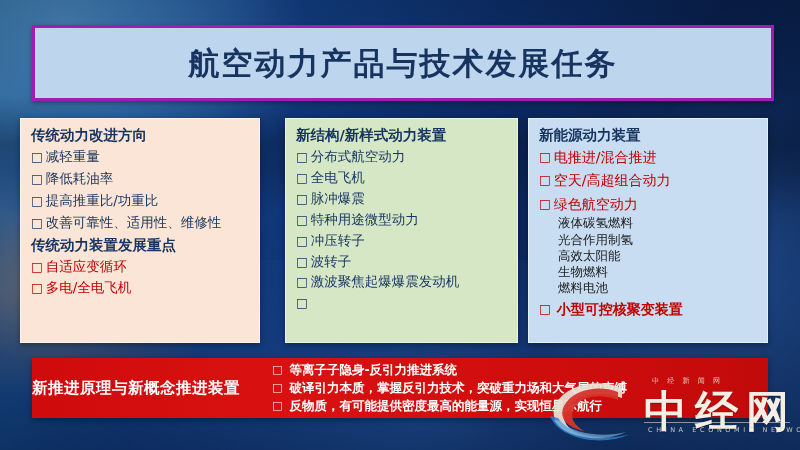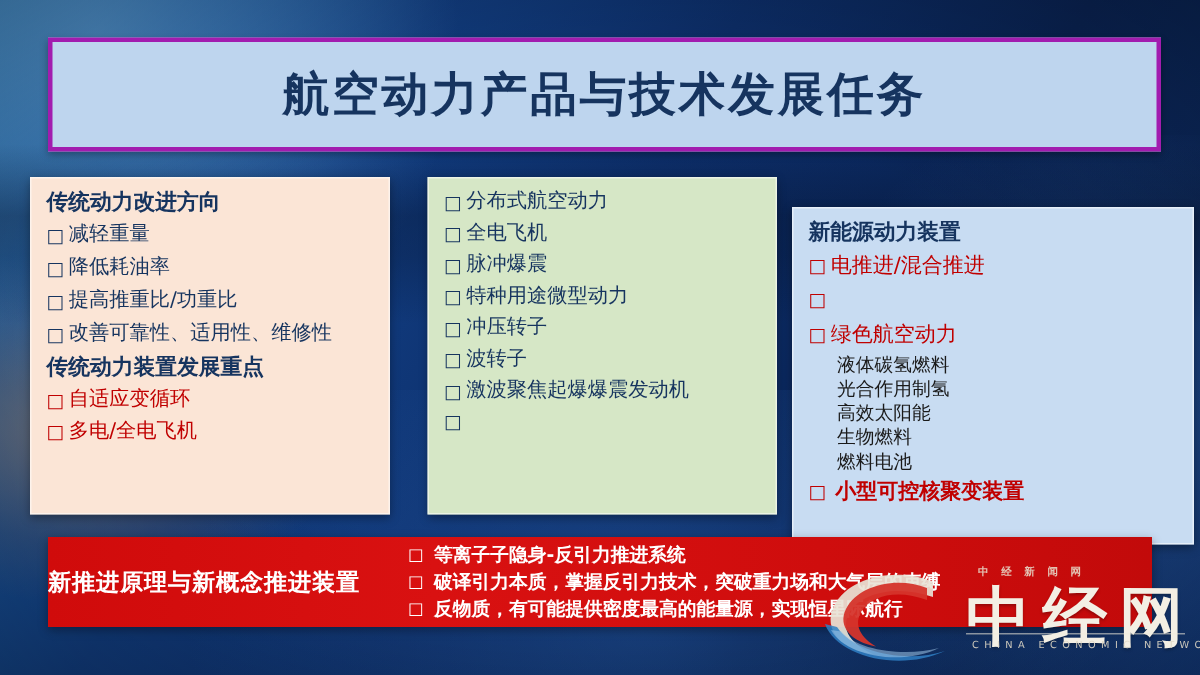--- a/index.html
+++ b/index.html
@@ -58,21 +58,21 @@
   
   .col{
     position:absolute;top:118px;
     border:1px solid rgba(255,255,255,.55);
     box-shadow:0 2px 6px rgba(0,0,0,.35);
     box-sizing:border-box;
     padding:8px 9px 8px 10px;
   }
   #col-1{left:20px;width:240px;height:225px;background:#fbe5d6;}
   #col-2{left:285px;width:233px;height:225px;background:#d6e7c6;}
-  #col-3{left:528px;width:268px;height:225px;background:#c8dcf2;margin-top:20px;}
+  #col-3{left:528px;width:240px;height:225px;background:#c8dcf2;}
 
   .col-head{
     font-size:14.5px;font-weight:bold;color:#16345f;
     line-height:1.1;margin:1px 0 5px 0;white-space:nowrap;
   }
   .col-head.second{margin-top:7px;}
   .item{
     display:flex;align-items:flex-start;
     font-size:13.5px;line-height:1.18;color:#16345f;
     margin-bottom:6px;white-space:nowrap;
@@ -114,21 +114,20 @@
 
   
   #watermark{
     position:absolute;right:6px;bottom:2px;width:250px;height:78px;
     z-index:5;pointer-events:none;
   }
   #wm-top{
     position:absolute;left:108px;top:6px;font-size:7px;color:#e9e2d0;
     letter-spacing:3px;opacity:.85;white-space:nowrap;
     font-family:"DejaVu Serif","Liberation Serif",serif;
-    font-weight:bold;
   }
   #wm-main{
     position:absolute;left:100px;top:13px;font-size:43px;font-weight:bold;
     color:#f3efe4;letter-spacing:8px;white-space:nowrap;
     text-shadow:0 1px 2px rgba(0,0,0,.25);
   }
   #wm-sub{
     position:absolute;left:104px;top:56px;font-size:6.5px;color:#dfd8c6;
     letter-spacing:3.6px;white-space:nowrap;opacity:.9;
   }
@@ -181,20 +180,21 @@
     <span class="bx">□</span>
     <span>自适应变循环</span>
   </div>
   <div class="item red">
     <span class="bx">□</span>
     <span>多电/全电飞机</span>
   </div>
 </div>
 
 <div class="col" id="col-2">
+  <div class="col-head">新结构/新样式动力装置</div>
 
   <div class="item">
     <span class="bx">□</span>
     <span>分布式航空动力</span>
   </div>
   <div class="item">
     <span class="bx">□</span>
     <span>全电飞机</span>
   </div>
   <div class="item">
@@ -224,20 +224,21 @@
 
 <div class="col" id="col-3">
   <div class="col-head">新能源动力装置</div>
 
   <div class="item red">
     <span class="bx">□</span>
     <span>电推进/混合推进</span>
   </div>
   <div class="item red">
     <span class="bx">□</span>
+    <span>空天/高超组合动力</span>
   </div>
   <div class="item red tight">
     <span class="bx">□</span>
     <span>绿色航空动力</span>
   </div>
 
   <div class="subitem">液体碳氢燃料</div>
   <div class="subitem">光合作用制氢</div>
   <div class="subitem">高效太阳能</div>
   <div class="subitem">生物燃料</div>

